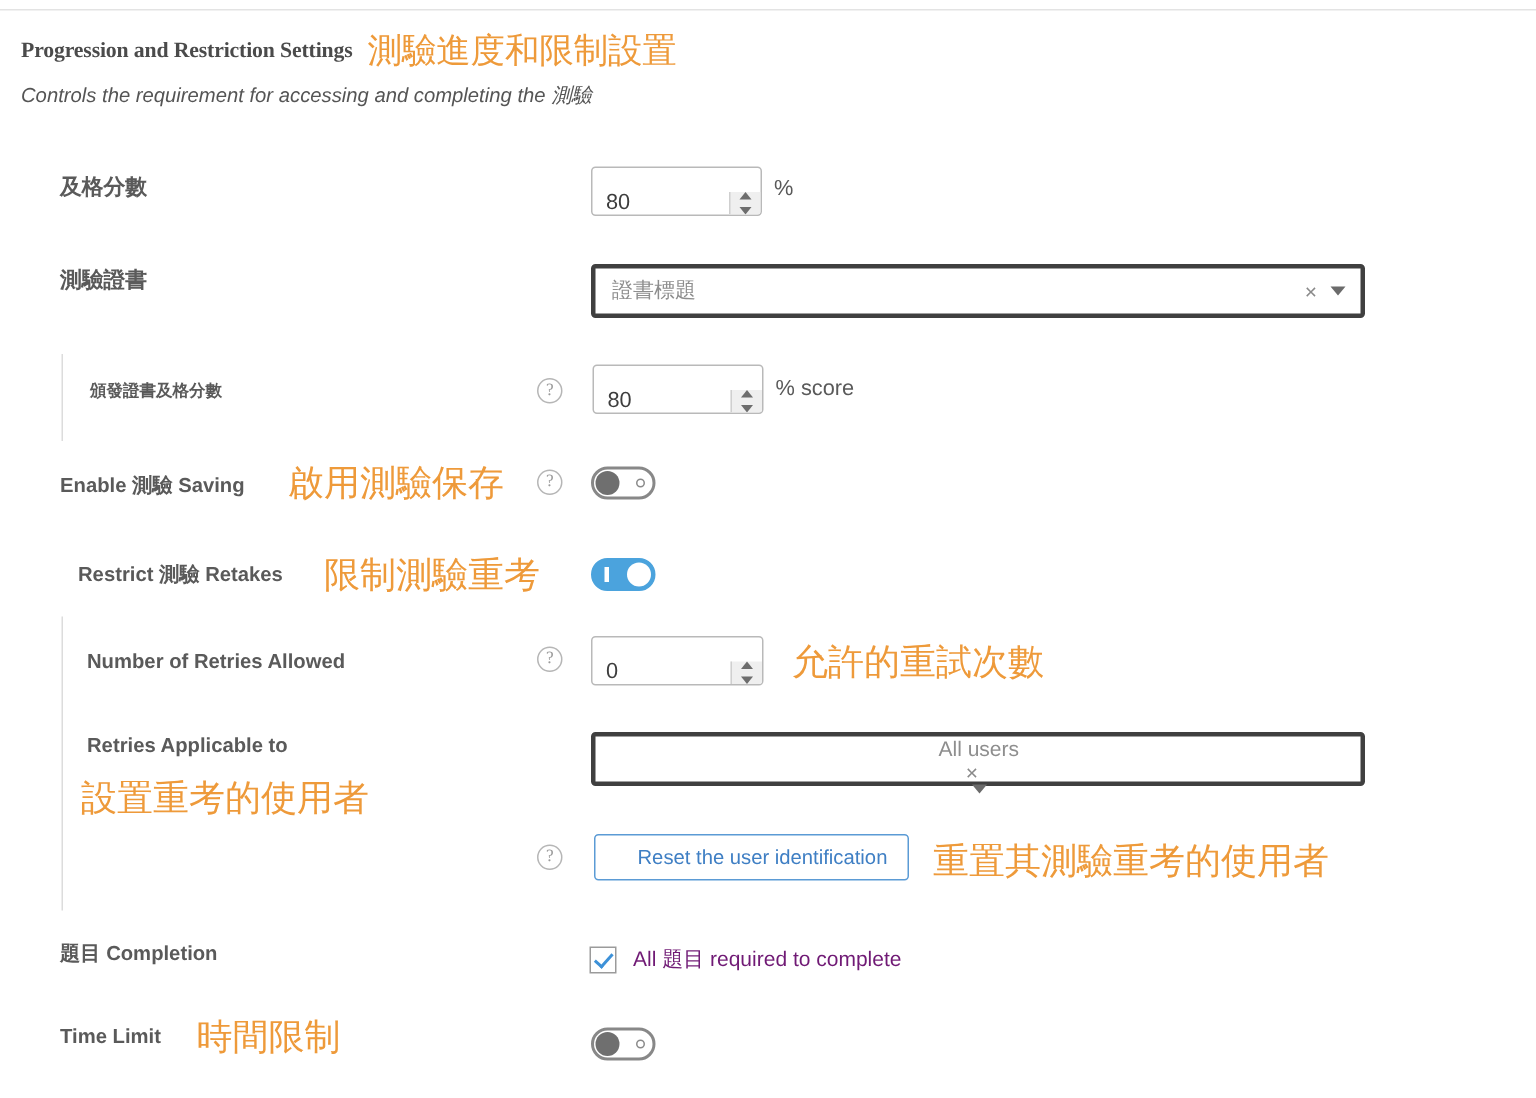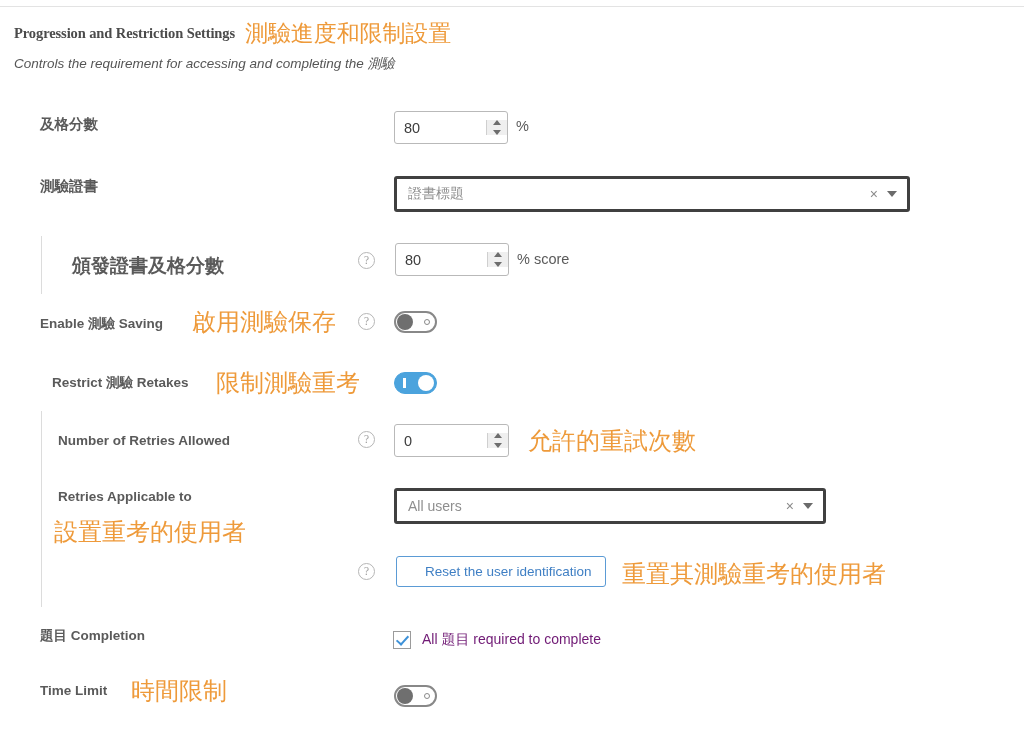--- a/index.html
+++ b/index.html
@@ -88,21 +88,21 @@
   }
 
   
   .num {
     position: absolute;
     height: 33px;
     border: 1px solid #b9b9b9;
     border-radius: 3px;
     background: #fff;
     display: flex;
-    align-items: center;
+    align-items: flex-end;
     overflow: hidden;
   }
   .num .val {
     flex: 1;
     display: flex;
     align-items: center;
     padding-left: 9px;
     font-size: 14.5px;
     color: #3d3d3d;
   }
@@ -271,21 +271,21 @@
   </div>
   <div class="unit" style="left:516px; top:118px;">%</div>
 
   <div class="lbl" style="left:40px; top:177px; font-size:14.5px;">測驗證書</div>
   <div class="sel" style="left:394px; top:176px; width:516px;">
     <div class="ph">證書標題</div>
     <div class="clear">×</div>
     <div class="caret"></div>
   </div>
 
-  <div class="lbl" style="left:72px; top:253px; font-size:19px;">頒發證書及格分數</div>
+  <div class="lbl" style="left:60px; top:253px; font-size:11px;">頒發證書及格分數</div>
   <div class="help" style="left:358px; top:252px;">?</div>
   <div class="num" style="left:395px; top:243px; width:114px;">
     <div class="val">80</div>
     <div class="spin">
       <i class="up"></i>
       <i class="down"></i>
     </div>
   </div>
   <div class="unit" style="left:517px; top:251px;">% score</div>
 
@@ -310,21 +310,21 @@
     <div class="val">0</div>
     <div class="spin">
       <i class="up"></i>
       <i class="down"></i>
     </div>
   </div>
   <div class="ann" style="left:528px; top:425px;">允許的重試次數</div>
 
   <div class="lbl" style="left:58px; top:489px;">Retries Applicable to</div>
   <div class="ann" style="left:54px; top:516px;">設置重考的使用者</div>
-  <div class="sel" style="left:394px; top:488px; width:432px;">
+  <div class="sel" style="left:394px; top:488px; width:516px;flex-direction:column;">
     <div class="ph">All users</div>
     <div class="clear">×</div>
     <div class="caret"></div>
   </div>
 
   <div class="help" style="left:358px; top:563px;">?</div>
   <div class="btn" style="left:396px; top:556px;padding-left:28px;">Reset the user identification</div>
   <div class="ann" style="left:622px; top:558px;">重置其測驗重考的使用者</div>
 
   <div class="lbl" style="left:40px; top:627px;">題目 Completion</div>

